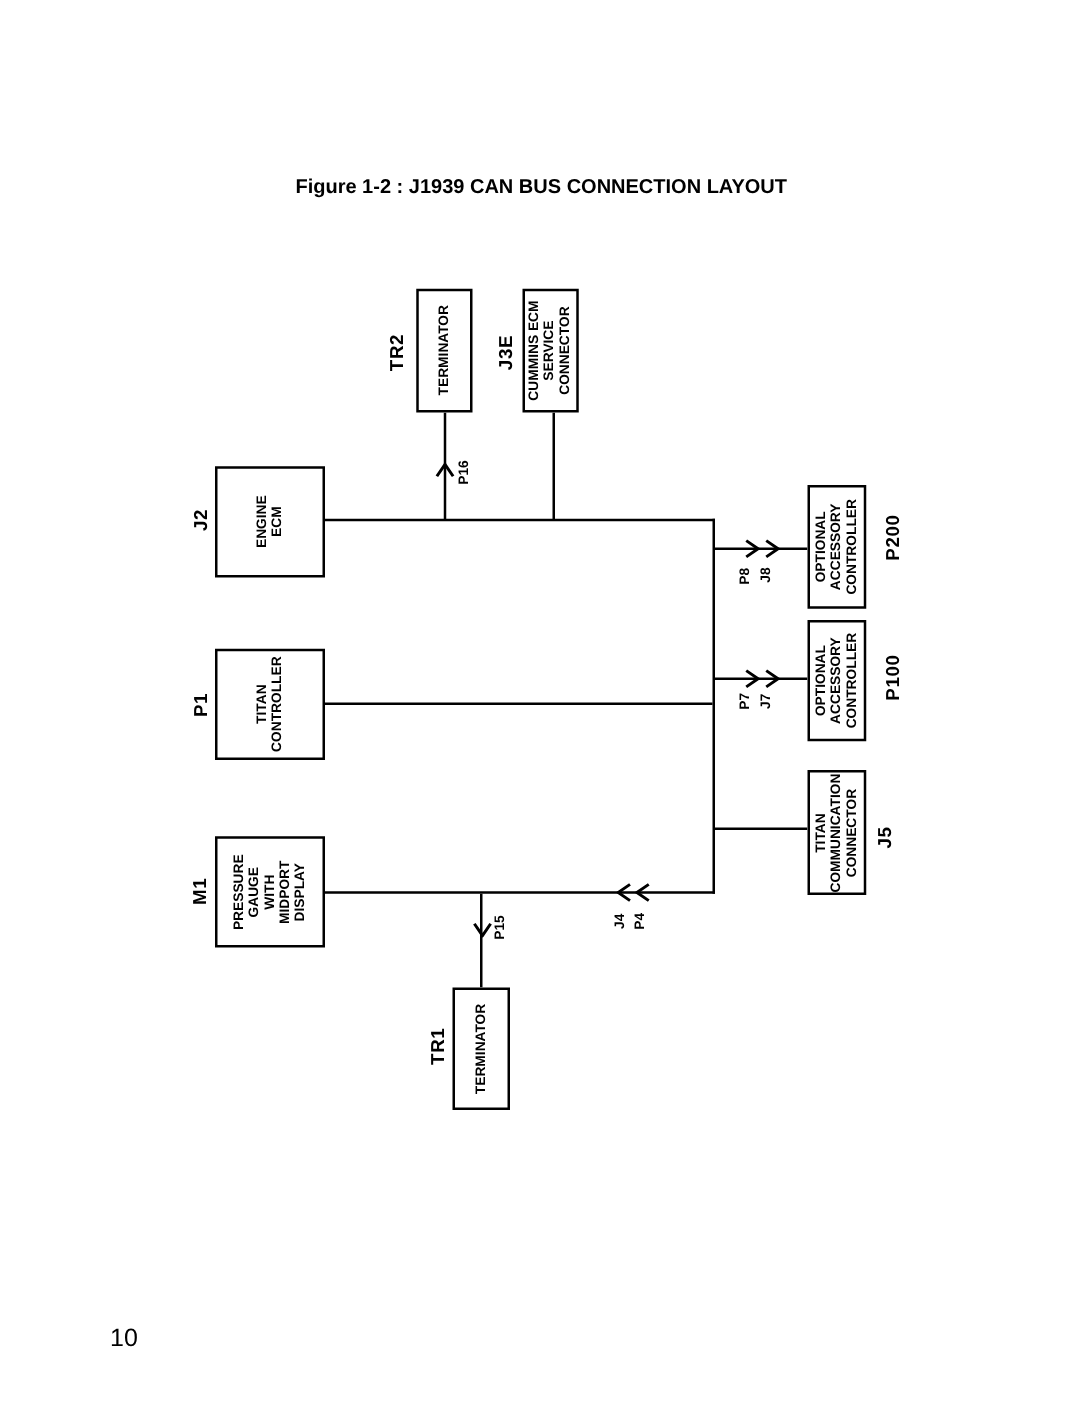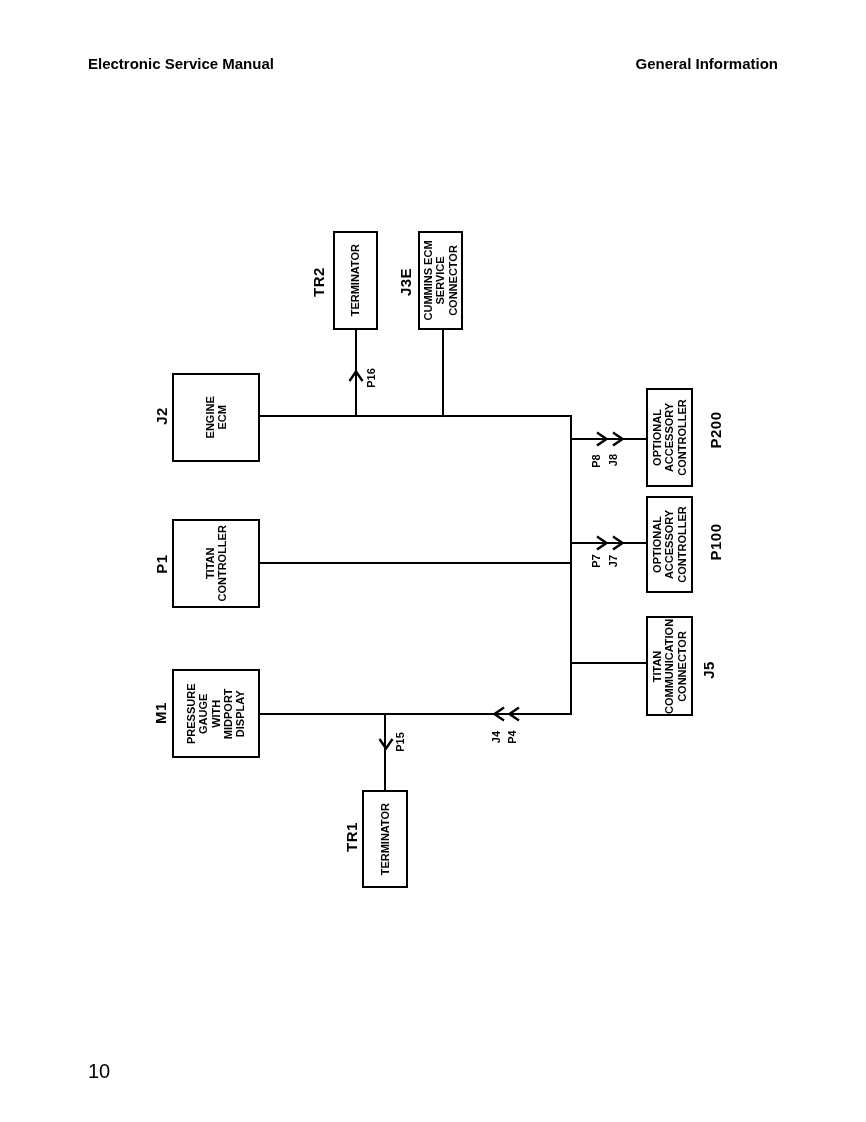--- a/index.html
+++ b/index.html
@@ -36,25 +36,22 @@
 
   .hline { position:absolute; height:2px; background:#000; }
   .vline { position:absolute; width:2px;  background:#000; }
   .arrow { position:absolute; display:block; }
 </style>
 </head>
 <body>
 
 <div class="page">
 
-  <div class="header">
-    <span>Electronic Service Manual</span>
-    <span>General Information</span>
-  </div>
 
+  <div class="figure-title">Figure 1-2 : J1939 CAN BUS CONNECTION LAYOUT</div>
 
   <div class="hline" style="left:260px; top:415px; width:312px;"></div>
   <div class="vline" style="left:570px; top:415px; height:300px;"></div>
   <div class="hline" style="left:260px; top:713px; width:312px;"></div>
   <div class="hline" style="left:260px; top:562px; width:310px;"></div>
   <div class="vline" style="left:355px; top:330px; height:86px;"></div>
   <div class="vline" style="left:442px; top:330px; height:86px;"></div>
   <div class="hline" style="left:572px; top:438px; width:74px;"></div>
   <div class="hline" style="left:572px; top:542px; width:74px;"></div>
   <div class="hline" style="left:572px; top:662px; width:74px;"></div>

